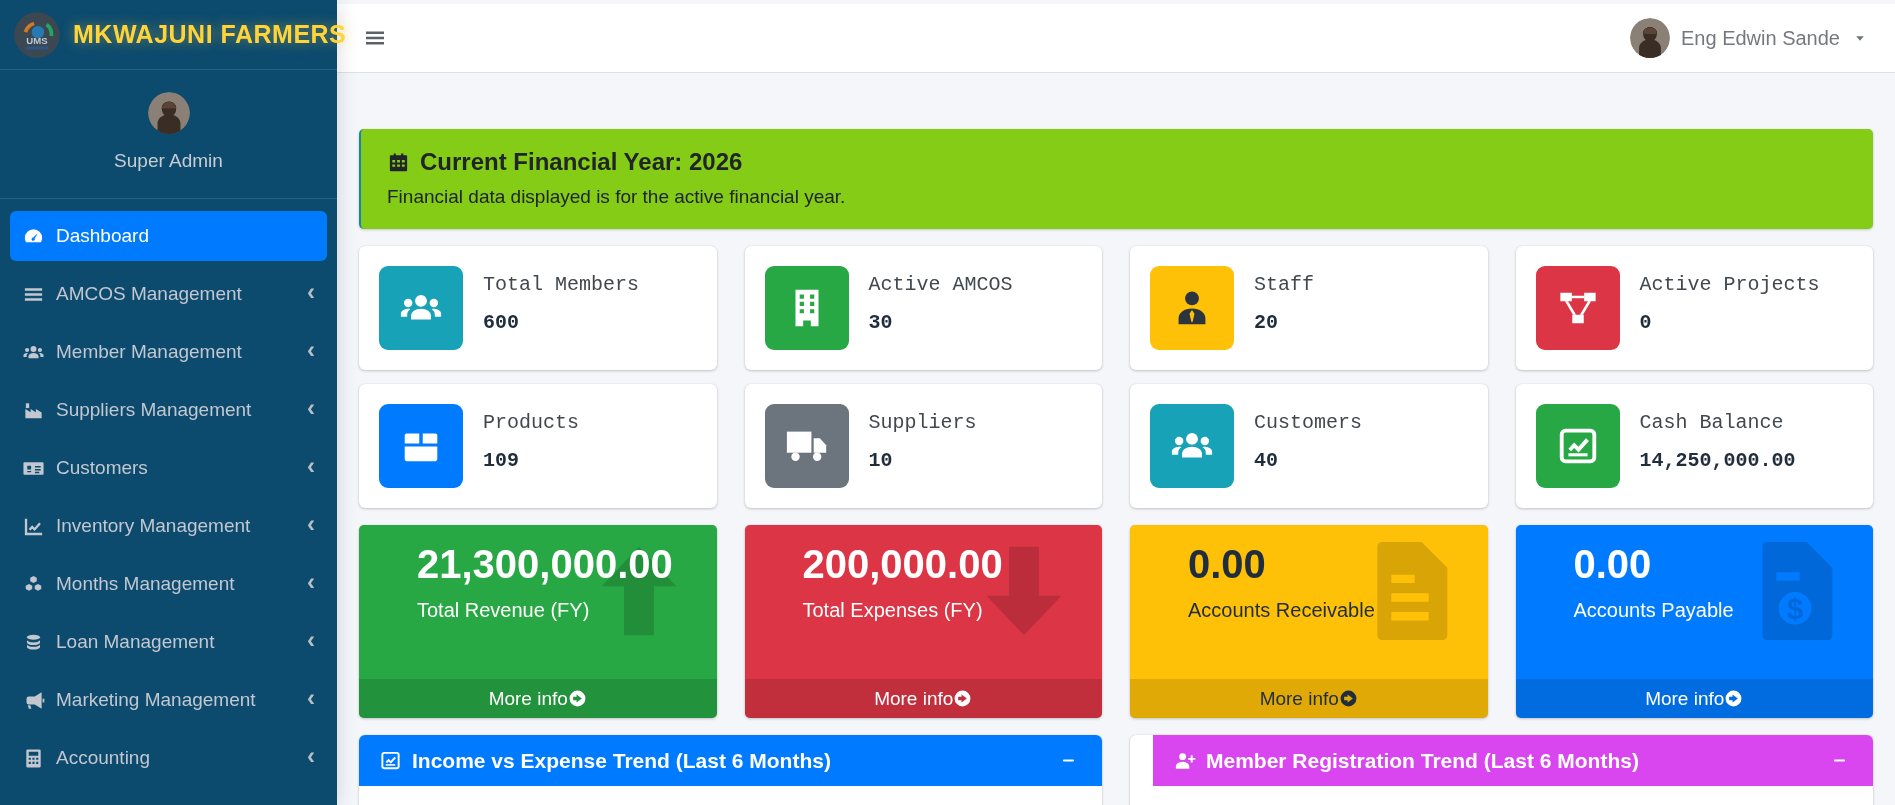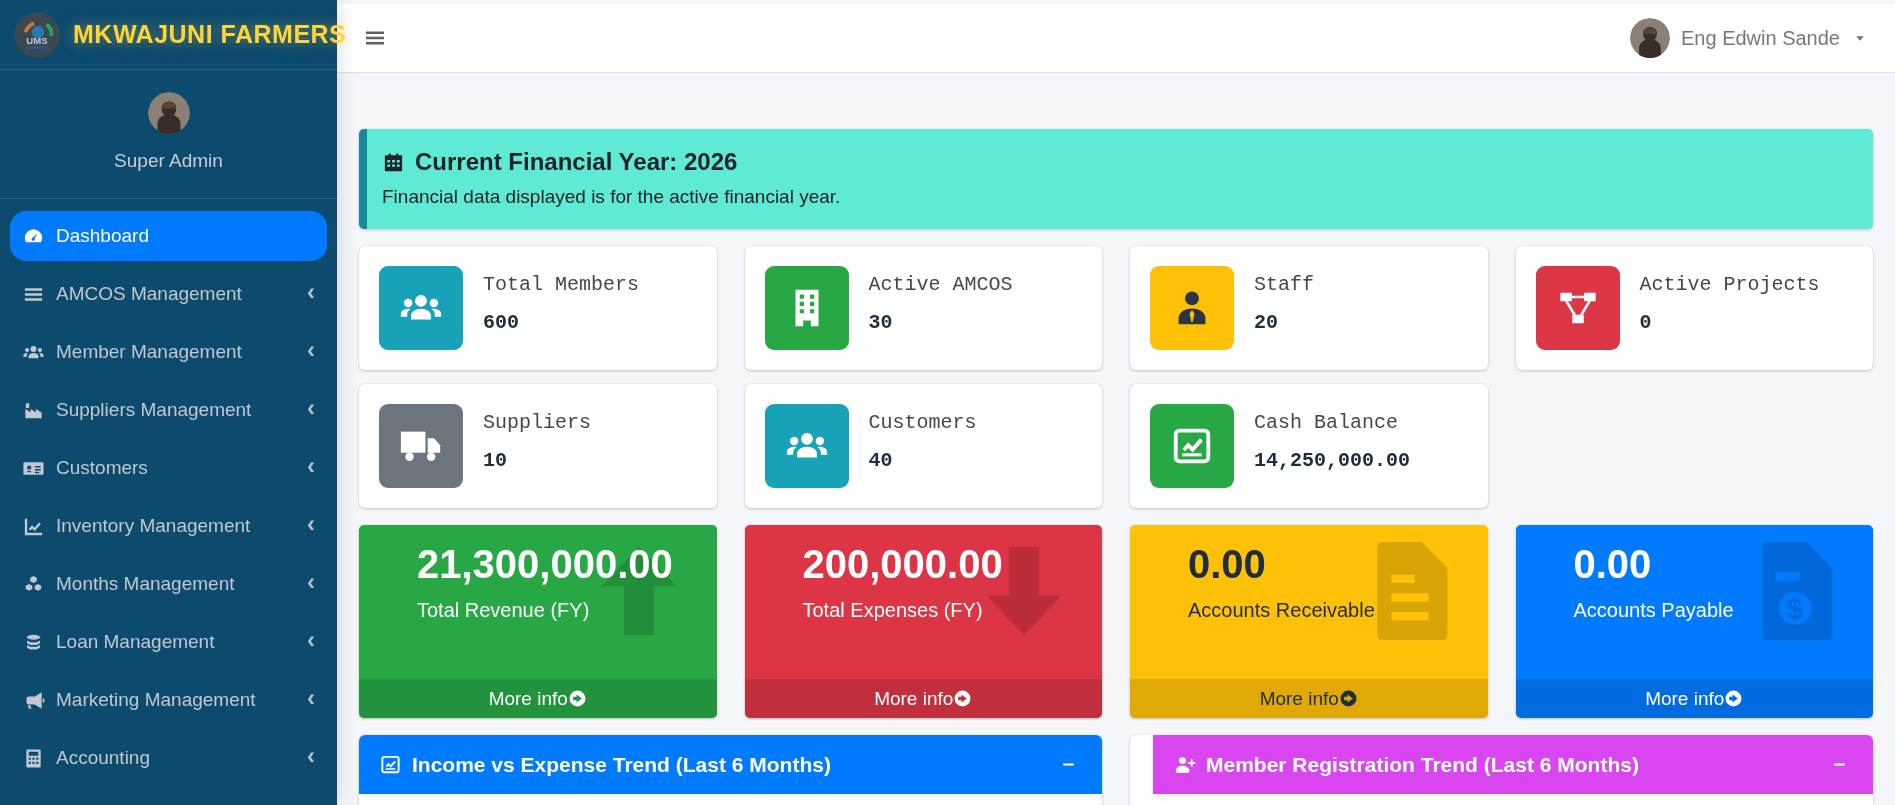--- a/index.html
+++ b/index.html
@@ -28,21 +28,21 @@
   .user-panel{
     display:flex;align-items:center;gap:16px;padding:22px 16px 26px 16px;
     border-bottom:1px solid rgba(255,255,255,.12);
     flex-direction:column;
   }
   .user-panel .avatar{width:42px;height:42px;border-radius:50%;overflow:hidden;flex:none;}
   .user-panel .uname{color:#c9cdd3;font-size:19px;}
   .nav{padding:12px 10px;}
   .nav-item{
     display:flex;align-items:center;height:50px;padding:0 12px;margin-bottom:8px;
-    border-radius:16px;color:#c2c7d0;font-size:19px;cursor:pointer;
+    border-radius:6px;color:#c2c7d0;font-size:19px;cursor:pointer;
   }
   .nav-item .nicon{width:34px;flex:none;display:flex;align-items:center;color:#c2c7d0;}
   .nav-item .nicon svg{width:23px;height:23px;}
   .nav-item.active{background:#007bff;color:#fff;}
   .nav-item.active .nicon{color:#fff;}
   .nav-item .chev{margin-left:auto;font-size:24px;line-height:1;color:#b8bec5;font-weight:bold;transform:translateY(-2px);}
 
   
   .topnav{
     position:absolute;left:337px;right:0;top:4px;height:69px;background:#fff;
@@ -56,23 +56,23 @@
   .topnav-right .tname{color:#75787d;font-size:20px;}
   .topnav-right .caret{color:#6c757d;display:flex;}
   .topnav-right .caret svg{width:18px;height:18px;}
 
   
   .content{
     position:absolute;left:337px;right:0;top:69px;bottom:0;
     background:#f4f6f9;padding:60px 22px 0 22px;box-sizing:border-box;overflow:hidden;
   }
   .callout{
-    background:#5eead4;border-radius:5px;border-left:8px solid #14532d;
+    background:#84cc16;border-radius:5px;border-left:2px solid #14532d;
     box-shadow:0 0 1px rgba(0,0,0,.12),0 1px 3px rgba(0,0,0,.18);
-    padding:19px 26px 21px 15px;margin-bottom:17px;
+    padding:19px 26px 21px 26px;margin-bottom:17px;
   }
   .callout-title{display:flex;align-items:center;gap:10px;font-size:24px;font-weight:600;color:#212529;}
   .callout-title svg{width:23px;height:23px;color:#212529;}
   .callout-sub{margin-top:10px;font-size:19px;color:#212529;}
 
   .grid4{display:grid;grid-template-columns:repeat(4,1fr);gap:14px 28px;}
   .info-box{
     background:#fff;border-radius:6px;display:flex;padding:20px;box-sizing:border-box;height:124px;
     box-shadow:0 0 1px rgba(0,0,0,.125),0 1px 3px rgba(0,0,0,.2);
     font-family:Liberation Mono, monospace;
@@ -102,21 +102,21 @@
     background:rgba(0,0,0,.12);color:#fff;font-size:19px;
     display:flex;align-items:center;justify-content:center;cursor:pointer;text-decoration:none;
   }
   .sb-footer svg{width:19px;height:19px;}
   .small-box.darktext,.small-box.darktext .sb-footer{color:#1f2d3d;}
 
   .charts-row{display:grid;grid-template-columns:1fr 1fr;gap:28px;margin-top:17px;}
   .card{background:#fff;border-radius:6px;overflow:hidden;min-height:260px;
     box-shadow:0 0 1px rgba(0,0,0,.125),0 1px 3px rgba(0,0,0,.2);}
   .card-header{
-    height:59px;display:flex;align-items:center;gap:10px;padding:0 20px;color:#fff;
+    height:51px;display:flex;align-items:center;gap:10px;padding:0 20px;color:#fff;
     font-size:21px;font-weight:600;
   }
   .card-header svg{width:23px;height:23px;flex:none;}
   .collapse-btn{
     margin-left:auto;background:none;border:none;color:#fff;cursor:pointer;padding:4px;display:flex;
   }
   .collapse-btn svg{width:19px;height:19px;}
 </style>
 </head>
 <body>
@@ -437,20 +437,31 @@
           <svg>
             <use href="#i-project"></use>
           </svg>
         </div>
       <div class="ib-text">
           <div class="ib-label">Active Projects</div>
           <div class="ib-value">0</div>
         </div>
     </div>
     <div class="info-box">
+      <div class="ib-icon" style="background-color: rgb(0, 123, 255);">
+          <svg>
+            <use href="#i-box"></use>
+          </svg>
+        </div>
+      <div class="ib-text">
+          <div class="ib-label">Products</div>
+          <div class="ib-value">109</div>
+        </div>
+    </div>
+    <div class="info-box">
       <div class="ib-icon" style="background-color: rgb(108, 117, 125);">
           <svg>
             <use href="#i-truck"></use>
           </svg>
         </div>
       <div class="ib-text">
           <div class="ib-label">Suppliers</div>
           <div class="ib-value">10</div>
         </div>
     </div>

